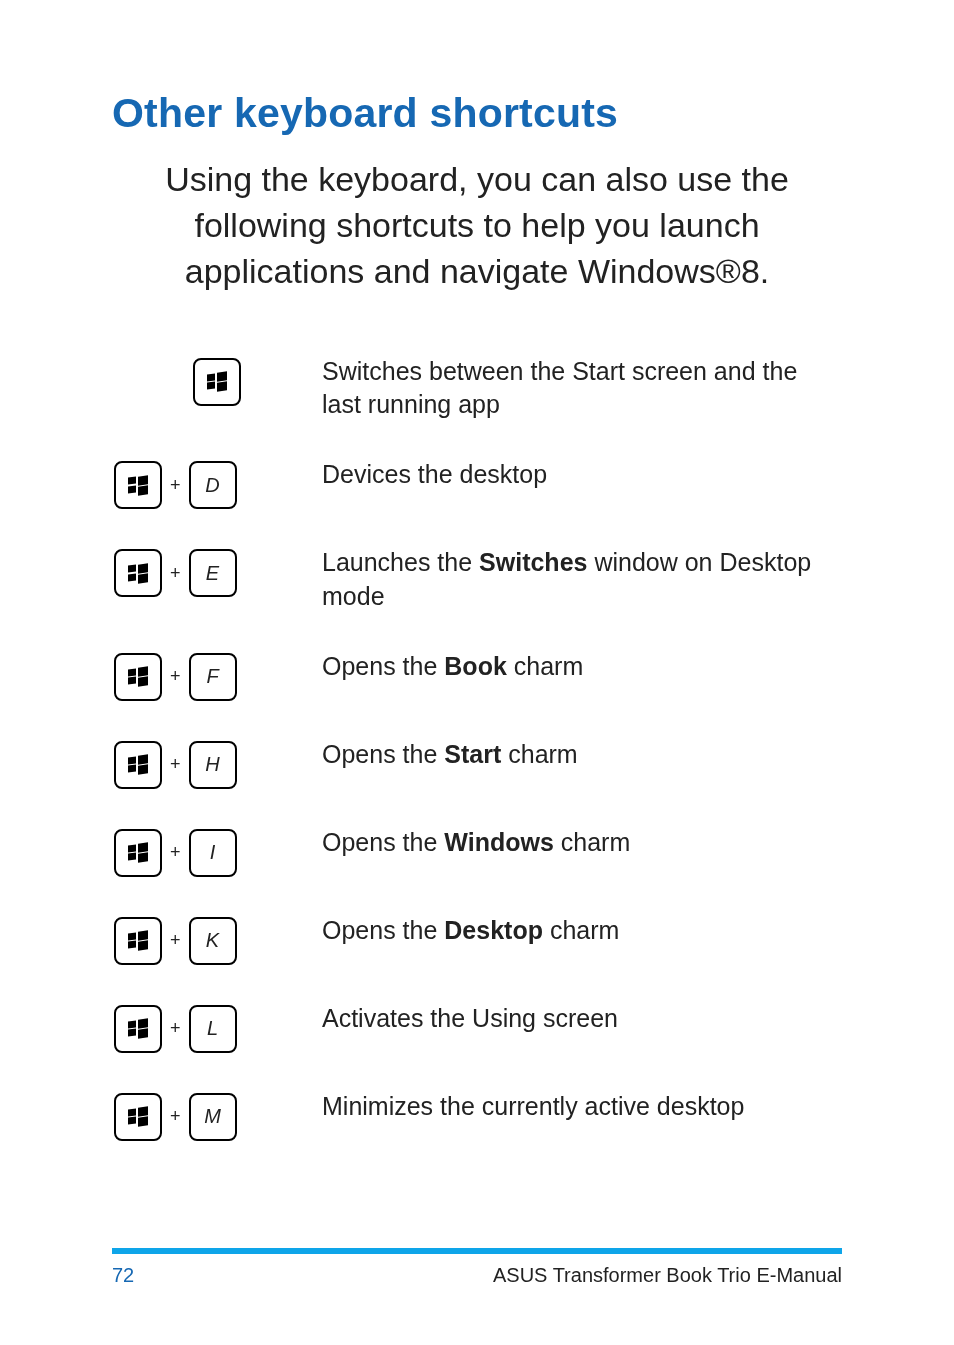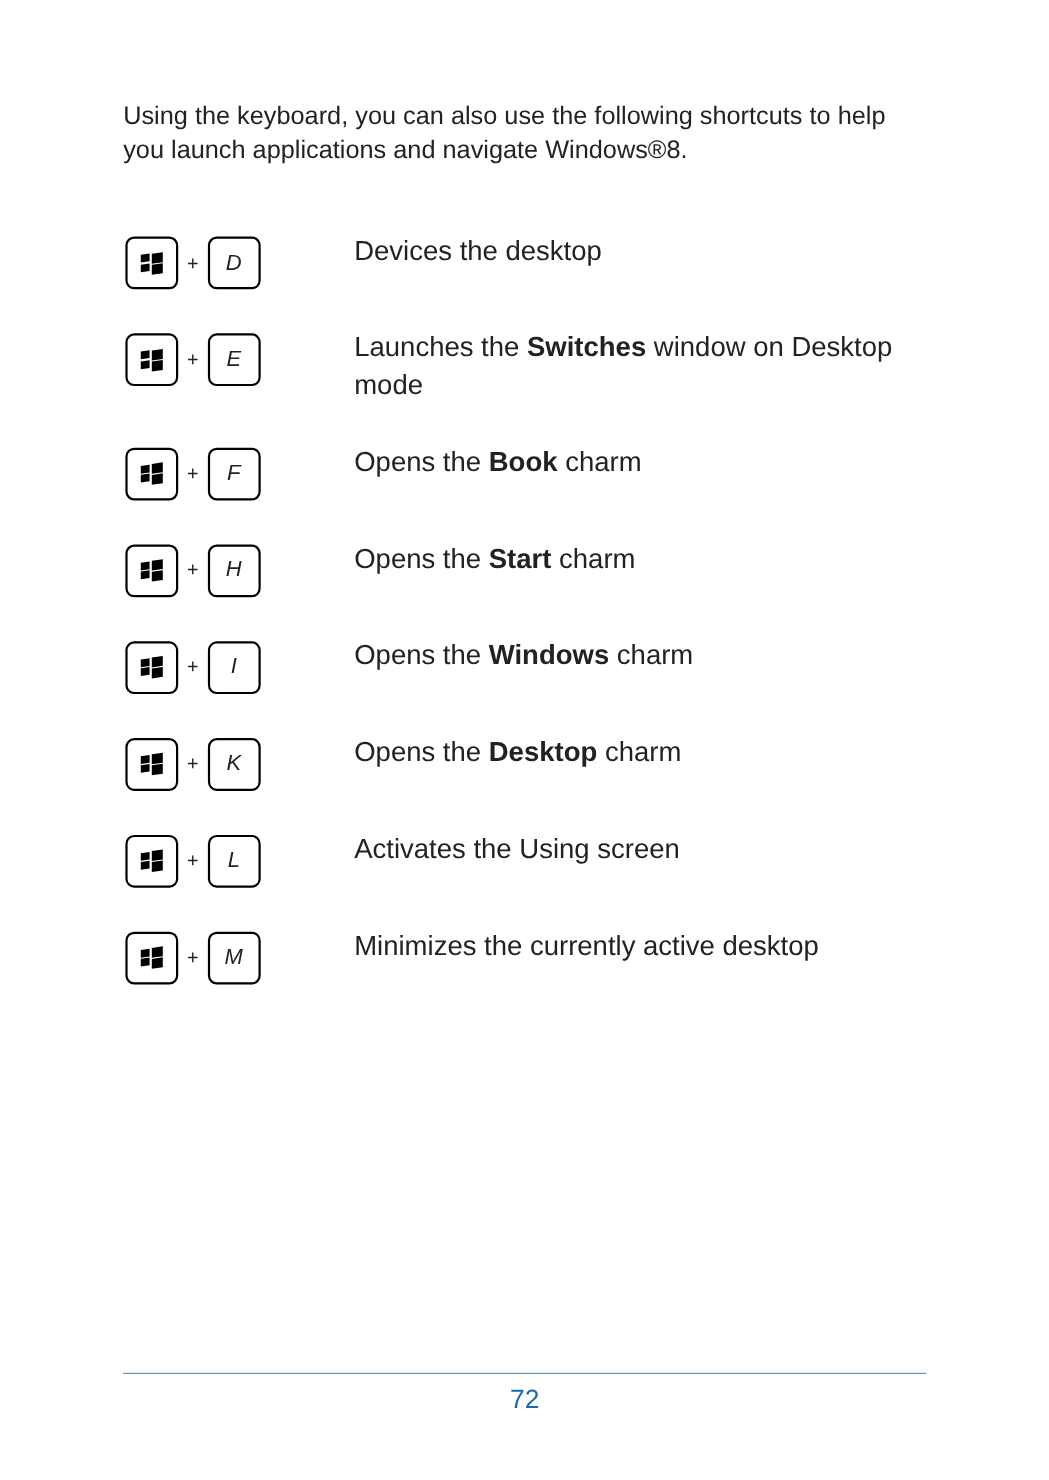--- a/index.html
+++ b/index.html
@@ -1,19 +1,19 @@
 <!DOCTYPE html>
 <html><head>
 <meta charset="utf-8">
 <style>
   * { box-sizing: border-box; margin: 0; padding: 0; }
   html, body { width: 954px; height: 1345px; background: #fff; font-family: "Segoe UI", "Myriad Pro", Arial, sans-serif; color: #222; }
   .page { position: relative; width: 954px; height: 1345px; padding: 90px 112px 0 112px; }
   h1.title { color: #1668b3; font-weight: 700; font-size: 41px; margin-bottom: 20px; letter-spacing: 0.2px; }
-  p.intro { font-size: 23px; line-height: 1.35; margin-bottom: 60px; }
+  p.intro { font-size: 34px; line-height: 1.35; margin-bottom: 60px; text-align: center; }
   table.shortcuts { border-collapse: collapse; width: 100%; }
   table.shortcuts td { vertical-align: top; padding-bottom: 36px; }
   td.keys { width: 210px; padding-top: 2px; }
   td.desc { font-size: 25px; line-height: 1.35; }
   td.desc b { font-weight: 700; }
 
   
   .keycombo { display: flex; align-items: center; gap: 6px; height: 50px; }
   .keycombo.solo { justify-content: center; width: 160px; margin-left: 25px; }
   .keycombo.pair { margin-left: 2px; }
@@ -30,36 +30,52 @@
   
   .winlogo { width: 20px; height: 20px; position: relative; }
   .winlogo span { position: absolute; background: #000; }
   .winlogo .q1 { left:0; top:2px; width:8.2px; height:7px; transform: skewY(-8deg); }
   .winlogo .q2 { left:9.6px; top:0.6px; width:10.4px; height:8.6px; transform: skewY(-8deg); }
   .winlogo .q3 { left:0; top:10.6px; width:8.2px; height:7px; transform: skewY(-8deg); }
   .winlogo .q4 { left:9.6px; top:10.8px; width:10.4px; height:8.6px; transform: skewY(-8deg); }
 
   .footer {
     position: absolute; left: 112px; right: 112px; bottom: 58px;
-    border-top: 1px solid #0ea5e9; padding-top: 10px;
-    display: flex; justify-content: center;
-    font-size: 24px; color: #222;
+    border-top: 6px solid #0ea5e9; padding-top: 10px;
+    display: flex; justify-content: space-between;
+    font-size: 20px; color: #222;
   }
   .footer .pnum { color: #1668b3; }
 </style>
 </head>
 <body>
 
 <div class="page">
+  <h1 class="title">Other keyboard shortcuts</h1>
   <p class="intro">Using the keyboard, you can also use the following shortcuts to help you launch applications and navigate Windows®8.</p>
 
   <table class="shortcuts">
     <tbody id="rows">
         <tr>
           <td class="keys">
+            <div class="keycombo solo">
+              <span class="key win">
+    <span class="winlogo">
+      <span class="q1"></span>
+                  <span class="q2"></span>
+                  <span class="q3"></span>
+                  <span class="q4"></span>
+    </span>
+  </span>
+            </div>
+          </td>
+     <td class="desc">Switches between the Start screen and the last running app</td>
+        </tr>
+        <tr>
+          <td class="keys">
             <div class="keycombo pair">
          <span class="key win">
     <span class="winlogo">
       <span class="q1"></span>
                   <span class="q2"></span>
                   <span class="q3"></span>
                   <span class="q4"></span>
     </span>
   </span>
          <span class="plus">+</span>
@@ -201,14 +217,15 @@
               </span>
        </div>
           </td>
      <td class="desc">Minimizes the currently active desktop</td>
         </tr>
       </tbody>
   </table>
 
   <div class="footer">
     <span class="pnum">72</span>
+    <span>ASUS Transformer Book Trio E-Manual</span>
   </div>
 </div>
 
 </body></html>

